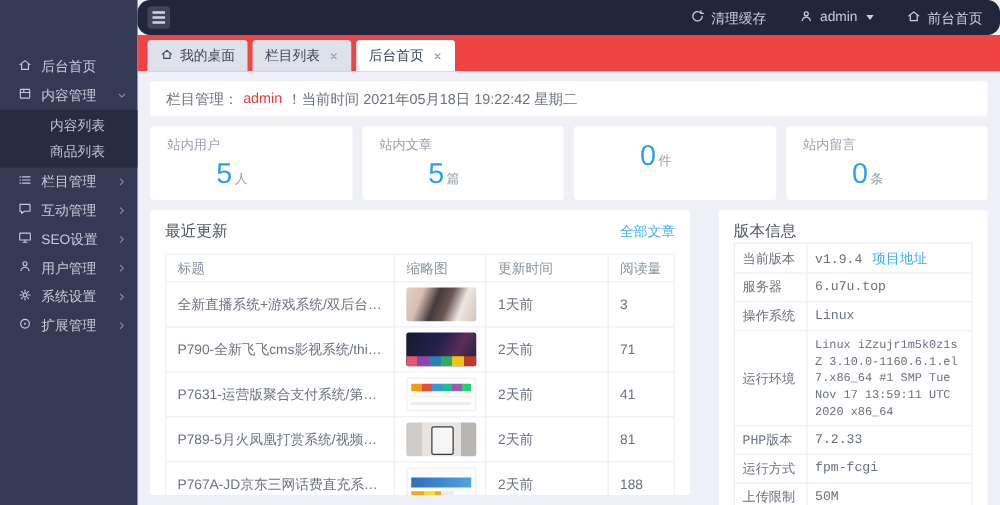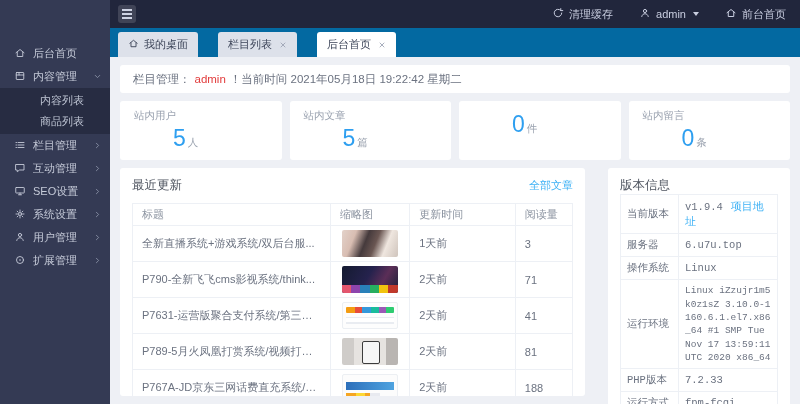--- a/index.html
+++ b/index.html
@@ -15,32 +15,32 @@
   .side-item .lbl { flex:1; white-space:nowrap; overflow:hidden; }
   .side-item .chev { color:#8f96ab; display:flex; }
   .submenu { background:#272c42; padding:2px 0; }
   .sub-item { height:21px; display:flex; align-items:center; padding-left:40px;
               font-size:11px; color:#bec4d3; cursor:pointer; }
 
   
   .main { flex:1; display:flex; flex-direction:column; min-width:0; }
 
   .topbar { height:28px; background:#21263c; display:flex; align-items:center;
-            padding:0 14px 0 8px; color:#c9cee0; font-size:11px; flex-shrink:0; }
+            padding:0 14px 0 8px; color:#c9cee0; font-size:11px; flex-shrink:0;border-radius:10px; }
   .burger { width:18px; height:18px; background:rgba(255,255,255,.14); border-radius:3px;
             display:flex; flex-direction:column; justify-content:center; gap:2.5px;
             align-items:center; cursor:pointer; }
   .burger i { display:block; width:10px; height:1.5px; background:#cfd4e4; }
   .top-spacer { flex:1; }
   .top-item { display:flex; align-items:center; gap:5px; margin-left:26px; cursor:pointer; }
   .caret { width:0; height:0; border-left:3.5px solid transparent; border-right:3.5px solid transparent;
            border-top:4px solid #c9cee0; margin-left:2px; }
 
-  .tabbar { height:29px; background:#0369a1; display:flex; align-items:flex-end;
-            padding-left:8px; gap:20px; flex-shrink:0; }
+  .tabbar { height:29px; background:#ef4444; display:flex; align-items:flex-end;
+            padding-left:8px; gap:4px; flex-shrink:0; }
   .tab { height:25px; padding:0 10px; display:flex; align-items:center; gap:5px;
          background:#dde1ea; border-radius:3px 3px 0 0; font-size:11px; color:#3c4458; cursor:pointer; }
   .tab.active { background:#ffffff; }
   .tab .tclose { display:flex; color:#9aa1b3; margin-left:2px; }
 
   .content { flex:1; padding:8px 10px; overflow:hidden; display:flex; flex-direction:column; min-height:0; }
 
   .welcome { background:#fff; border-radius:3px; height:28px; display:flex; align-items:center;
              padding:0 13px; font-size:11.5px; color:#6b7280; flex-shrink:0; }
   .welcome .uname { color:#e23c3c; margin:0 4px; }
@@ -79,21 +79,21 @@
       background:repeating-linear-gradient(0deg,#e9ecf1 0 2px,#fff 2px 6px); }
   .thumb-phone { background:linear-gradient(90deg,#cfccc9 0 22%,#e6e3e0 22% 78%,#b9b5b2 78% 100%); }
   .thumb-phone::before { content:""; position:absolute; left:20px; top:3px; width:16px; height:21px;
       background:#f6f6f6; border:1.5px solid #3c3c3c; border-radius:2px; }
   .thumb-webpage { background:#fcfcfc; border:1px solid #eceff3; }
   .thumb-webpage::before { content:""; position:absolute; left:3px; right:3px; top:7px; height:8px;
       background:linear-gradient(90deg,#2c6fba,#4fa3e0); }
   .thumb-webpage::after { content:""; position:absolute; left:3px; top:18px; width:34px; height:5px;
       background:linear-gradient(90deg,#f5a623 0 30%,#fdd835 30% 55%,#f5a623 55% 70%,#e8eaf0 70% 100%); }
 
-  .right-col { width:182px; flex-shrink:0; display:flex; flex-direction:column; gap:8px; }
+  .right-col { width:215px; flex-shrink:0; display:flex; flex-direction:column; gap:8px; }
   table.vers { width:100%; border-collapse:collapse; table-layout:fixed; margin-top:0;
                font-size:10.5px; color:#6b7280;font-family:Liberation Mono, monospace; }
   table.vers td { border:1px solid #edf0f5; padding:4px 6px; vertical-align:middle; }
   table.vers td.vlabel { width:58px; color:#6b7280; }
   .env-text { font-size:9.5px; line-height:1.4; word-break:break-all; color:#6b7280; }
   .vers .vlink { margin-left:8px; }
 </style>
 </head>
 <body>
 
@@ -163,37 +163,37 @@
       <span class="lbl">SEO设置</span>
       <span class="chev">
           <svg width="9" height="9" viewBox="0 0 24 24" fill="none" stroke="currentColor" stroke-width="2.2" stroke-linecap="round" stroke-linejoin="round">
             <path d="M9 6l6 6-6 6"></path>
           </svg>
         </span>
     </div>
 
     <div class="side-item">
       <span><svg width="12" height="12" viewBox="0 0 24 24" fill="none" stroke="currentColor" stroke-width="1.8" stroke-linecap="round" stroke-linejoin="round">
+            <circle cx="12" cy="8" r="3.2"></circle>
+            <path d="M5.5 19c.8-3.6 3.4-5.5 6.5-5.5s5.7 1.9 6.5 5.5"></path>
+          </svg></span>
+      <span class="lbl">用户管理</span>
+      <span class="chev">
+          <svg width="9" height="9" viewBox="0 0 24 24" fill="none" stroke="currentColor" stroke-width="2.2" stroke-linecap="round" stroke-linejoin="round">
+            <path d="M9 6l6 6-6 6"></path>
+          </svg>
+        </span>
+    </div>
+
+    <div class="side-item">
+      <span><svg width="12" height="12" viewBox="0 0 24 24" fill="none" stroke="currentColor" stroke-width="1.8" stroke-linecap="round" stroke-linejoin="round">
             <circle cx="12" cy="12" r="3"></circle>
             <path d="M12 4v3M12 17v3M4 12h3M17 12h3M6.3 6.3l2 2M15.7 15.7l2 2M17.7 6.3l-2 2M8.3 15.7l-2 2"></path>
           </svg></span>
       <span class="lbl">系统设置</span>
-      <span class="chev">
-          <svg width="9" height="9" viewBox="0 0 24 24" fill="none" stroke="currentColor" stroke-width="2.2" stroke-linecap="round" stroke-linejoin="round">
-            <path d="M9 6l6 6-6 6"></path>
-          </svg>
-        </span>
-    </div>
-
-    <div class="side-item">
-      <span><svg width="12" height="12" viewBox="0 0 24 24" fill="none" stroke="currentColor" stroke-width="1.8" stroke-linecap="round" stroke-linejoin="round">
-            <circle cx="12" cy="8" r="3.2"></circle>
-            <path d="M5.5 19c.8-3.6 3.4-5.5 6.5-5.5s5.7 1.9 6.5 5.5"></path>
-          </svg></span>
-      <span class="lbl">用户管理</span>
       <span class="chev">
           <svg width="9" height="9" viewBox="0 0 24 24" fill="none" stroke="currentColor" stroke-width="2.2" stroke-linecap="round" stroke-linejoin="round">
             <path d="M9 6l6 6-6 6"></path>
           </svg>
         </span>
     </div>
 
     <div class="side-item">
       <span><svg width="12" height="12" viewBox="0 0 24 24" fill="none" stroke="currentColor" stroke-width="1.8" stroke-linecap="round" stroke-linejoin="round">
             <circle cx="12" cy="12" r="7"></circle>

